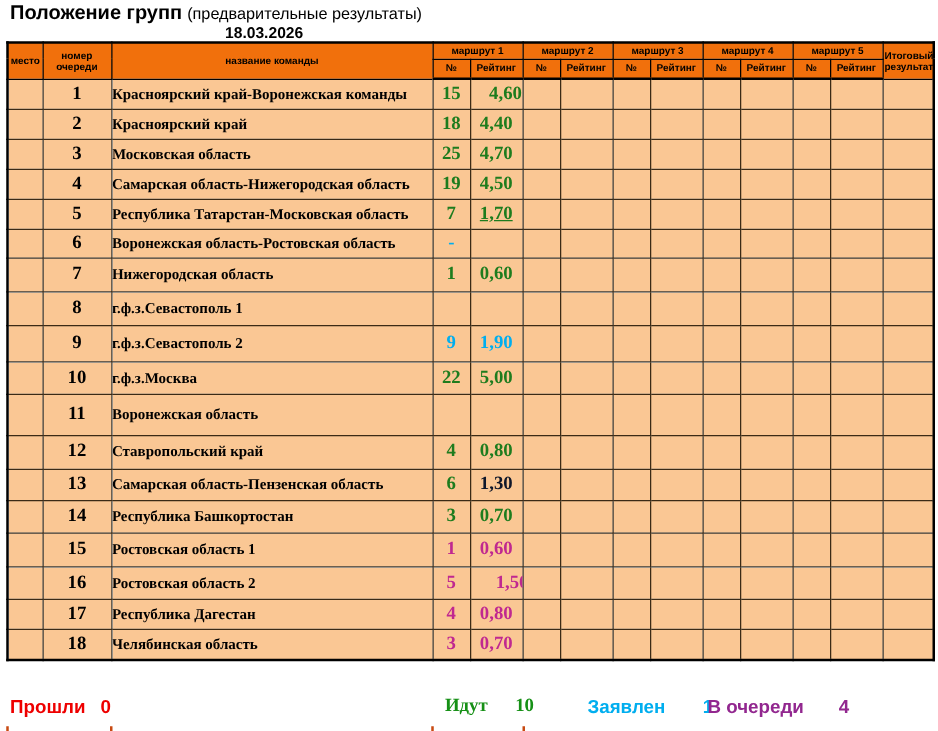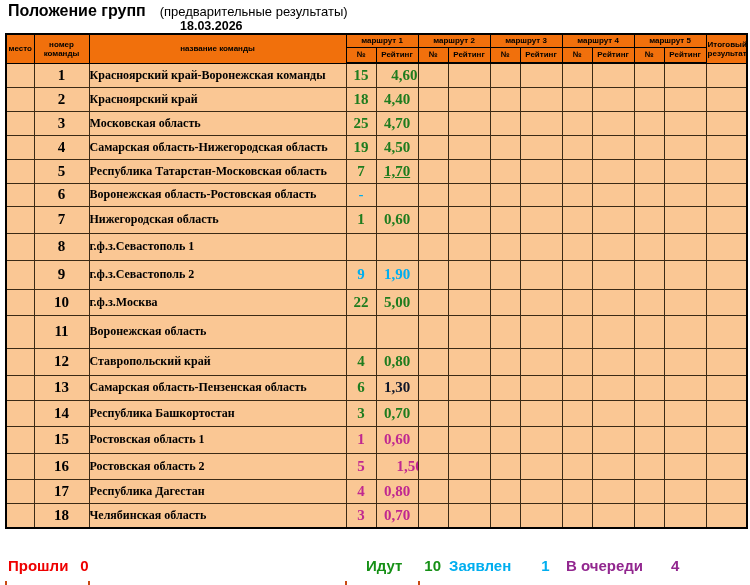--- a/index.html
+++ b/index.html
@@ -5,21 +5,21 @@
   html,body{margin:0;padding:0;}
   .page{
     position:relative;
     width:750px;height:585px;
     background:#ffffff;
     font-family:"Liberation Sans", sans-serif;
     overflow:hidden;
   }
   .header{position:absolute;left:8px;top:2px;white-space:nowrap;}
   .title{font-size:16px;font-weight:bold;color:#000;}
-  .subtitle{font-size:13px;color:#000;margin-left:14px;}
+  .subtitle{font-size:13px;color:#000;margin-left:4px;}
   .date{position:absolute;left:180px;top:19px;font-size:12.5px;font-weight:bold;color:#000;}
 
   table.standings{
     position:absolute;left:5px;top:33px;
     width:741px;
     border-collapse:collapse;
     table-layout:fixed;
     border:2px solid #000;
     font-family:"Liberation Serif", serif;
   }
@@ -72,21 +72,21 @@
         <col style="width:42px">
       <col style="width:30px">
         <col style="width:42px">
       <col style="width:30px">
         <col style="width:42px">
       <col style="width:41px">
     </colgroup>
     <thead>
       <tr class="h1">
         <th rowspan="2">место</th>
-        <th rowspan="2">номер команды</th>
+        <th rowspan="2">номер очереди</th>
         <th rowspan="2">название команды</th>
         <th colspan="2">маршрут 1</th>
         <th colspan="2">маршрут 2</th>
         <th colspan="2">маршрут 3</th>
         <th colspan="2">маршрут 4</th>
         <th colspan="2">маршрут 5</th>
         <th rowspan="2" class="h-total">Итоговый результат</th>
       </tr>
       <tr class="h2">
         <th>№</th>
@@ -391,26 +391,26 @@
           <td class="c-total"></td>
         </tr>
       </tbody>
   </table>
 
   <div class="footer-item" style="left:8px;">
     <span style="color: rgb(238, 0, 0);">Прошли</span>
     <span class="gap" style="width:12px"></span>
     <span style="color: rgb(238, 0, 0);">0</span>
   </div>
-  <div class="footer-item" style="left:366px;">
+  <div class="footer-item" style="left:356px;font-family:Liberation Serif, serif;">
     <span style="color: rgb(22, 144, 22);">Идут</span>
     <span class="gap" style="width:22px"></span>
     <span style="color: rgb(22, 144, 22);">10</span>
   </div>
-  <div class="footer-item" style="left:449px;">
+  <div class="footer-item" style="left:470px;">
     <span style="color: rgb(0, 174, 239);">Заявлен</span>
     <span class="gap" style="width:30px"></span>
     <span style="color: rgb(0, 174, 239);">1</span>
   </div>
   <div class="footer-item" style="left:566px;">
     <span style="color: rgb(146, 39, 143);">В очереди</span>
     <span class="gap" style="width:28px"></span>
     <span style="color: rgb(146, 39, 143);">4</span>
   </div>
 

